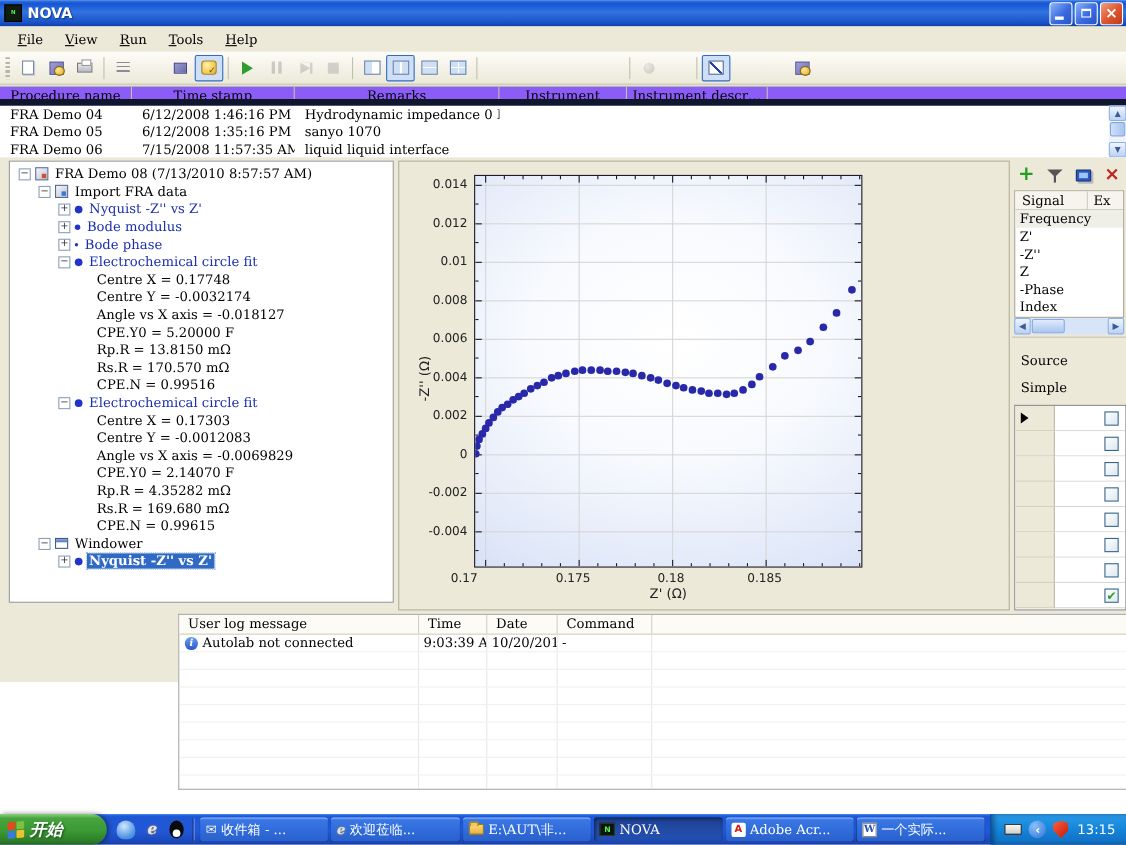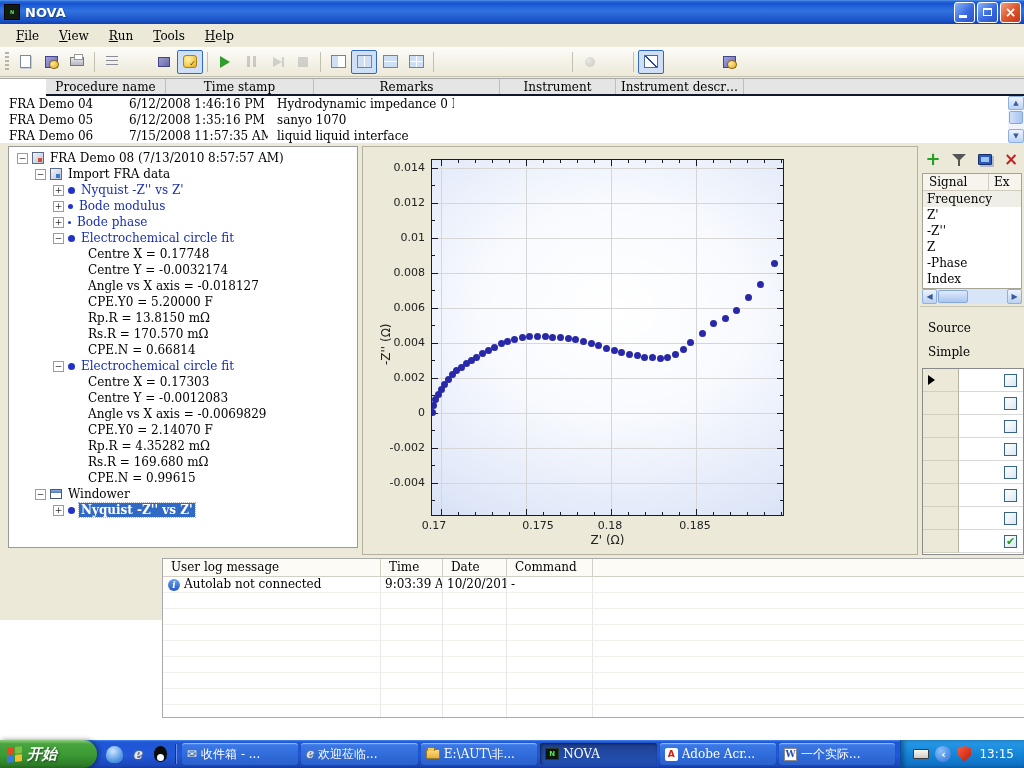--- a/index.html
+++ b/index.html
@@ -58,21 +58,21 @@
   .ic-note-previous,.ic-note-next{font-size:13px;color:#8a97b5;}
   .ic-hierarchy{font-size:12px;color:#8a97b5;}
   .ic-record{width:10px;height:10px;border-radius:50%;background:radial-gradient(circle at 35% 35%,#d8d8d8,#909090);}
   .ic-record-dropdown{font-size:9px;color:#888;}
   .ic-plot-2d{width:14px;height:13px;background:linear-gradient(45deg,transparent 44%,#2244aa 44% 56%,transparent 56%),#fff;border:1px solid #4a6a9a;}
   .ic-plot-3d{font-size:13px;color:#4a6a9a;}
   .ic-data-grid{font-size:15px;color:#2244bb;}
 
   
   .proc-table{position:absolute;left:0;top:78px;width:1024px;height:65px;background:#fff;border-top:1px solid #aaa;overflow:hidden;}
-  .pt-head{display:flex;height:17px;background:#e5e5e5;border-bottom:2px solid #0f172a;margin-left:46px;}
+  .pt-head{display:flex;height:17px;background:#8b5cf6;border-bottom:6px solid #0f172a;}
   .pt-h{border-right:1px solid #c4c0b0;text-align:center;line-height:16px;overflow:hidden;white-space:nowrap;}
   .pt-fill{flex:1;border-right:none;}
   .pt-row{display:flex;height:16px;line-height:16px;}
   .pt-c{padding-left:9px;overflow:hidden;white-space:nowrap;}
   .vscroll{position:absolute;right:0;top:17px;bottom:0;width:16px;background:#f0f4fa;display:flex;flex-direction:column;}
   .sbtn{height:14px;background:linear-gradient(180deg,#eef4fe,#bcd2f2);border:1px solid #8cb0e8;border-radius:2px;
     color:#3a5a9a;font:7px "DejaVu Sans",sans-serif;display:flex;align-items:center;justify-content:center;}
   .sthumb{height:13px;margin:1px;background:linear-gradient(90deg,#cfe0fa,#a8c4ee);border:1px solid #88a8dc;border-radius:2px;}
   .strack{flex:1;}
 
@@ -416,21 +416,21 @@
         <span class="tlabel">Rp.R = 13.8150 mΩ</span>
       </div>
       <div class="tree-row" style="padding-left: 62px;">
         <span class="exp-spacer"></span>
         <span class="icon-spacer"></span>
         <span class="tlabel">Rs.R = 170.570 mΩ</span>
       </div>
       <div class="tree-row" style="padding-left: 62px;">
         <span class="exp-spacer"></span>
         <span class="icon-spacer"></span>
-        <span class="tlabel">CPE.N = 0.66814</span>
+        <span class="tlabel">CPE.N = 0.99516</span>
       </div>
       <div class="tree-row" style="padding-left: 44px;">
         <span class="expbox">−</span>
         <span class="ticon ti-dot"></span>
         <span class="tlabel blue">Electrochemical circle fit</span>
       </div>
       <div class="tree-row" style="padding-left: 62px;">
         <span class="exp-spacer"></span>
         <span class="icon-spacer"></span>
         <span class="tlabel">Centre X = 0.17303</span>
@@ -630,22 +630,22 @@
   <div class="ytick" style="top: 13.5271px;">0.014</div>
       <div class="ytick" style="top: 48.537px;">0.012</div>
       <div class="ytick" style="top: 83.5468px;">0.01</div>
       <div class="ytick" style="top: 118.557px;">0.008</div>
       <div class="ytick" style="top: 153.567px;">0.006</div>
       <div class="ytick" style="top: 188.576px;">0.004</div>
       <div class="ytick" style="top: 223.586px;">0.002</div>
       <div class="ytick" style="top: 258.596px;">0</div>
       <div class="ytick" style="top: 293.606px;">-0.002</div>
       <div class="ytick" style="top: 328.616px;">-0.004</div>
-      <div class="xtick" style="left: 46px; top: 372px;">0.17</div>
-      <div class="xtick" style="left: 150px; top: 372px;">0.175</div>
+      <div class="xtick" style="left: 34px; top: 372px;">0.17</div>
+      <div class="xtick" style="left: 133px; top: 372px;">0.175</div>
       <div class="xtick" style="left: 221.908px; top: 372px;">0.18</div>
       <div class="xtick" style="left: 307.102px; top: 372px;">0.185</div>
     </div>
 
   <div class="right-panel">
     <div class="rp-tools">
       <span class="rbtn">
           <span class="tbi ic-add-signal">+</span>
         </span>
       <span class="rbtn">

